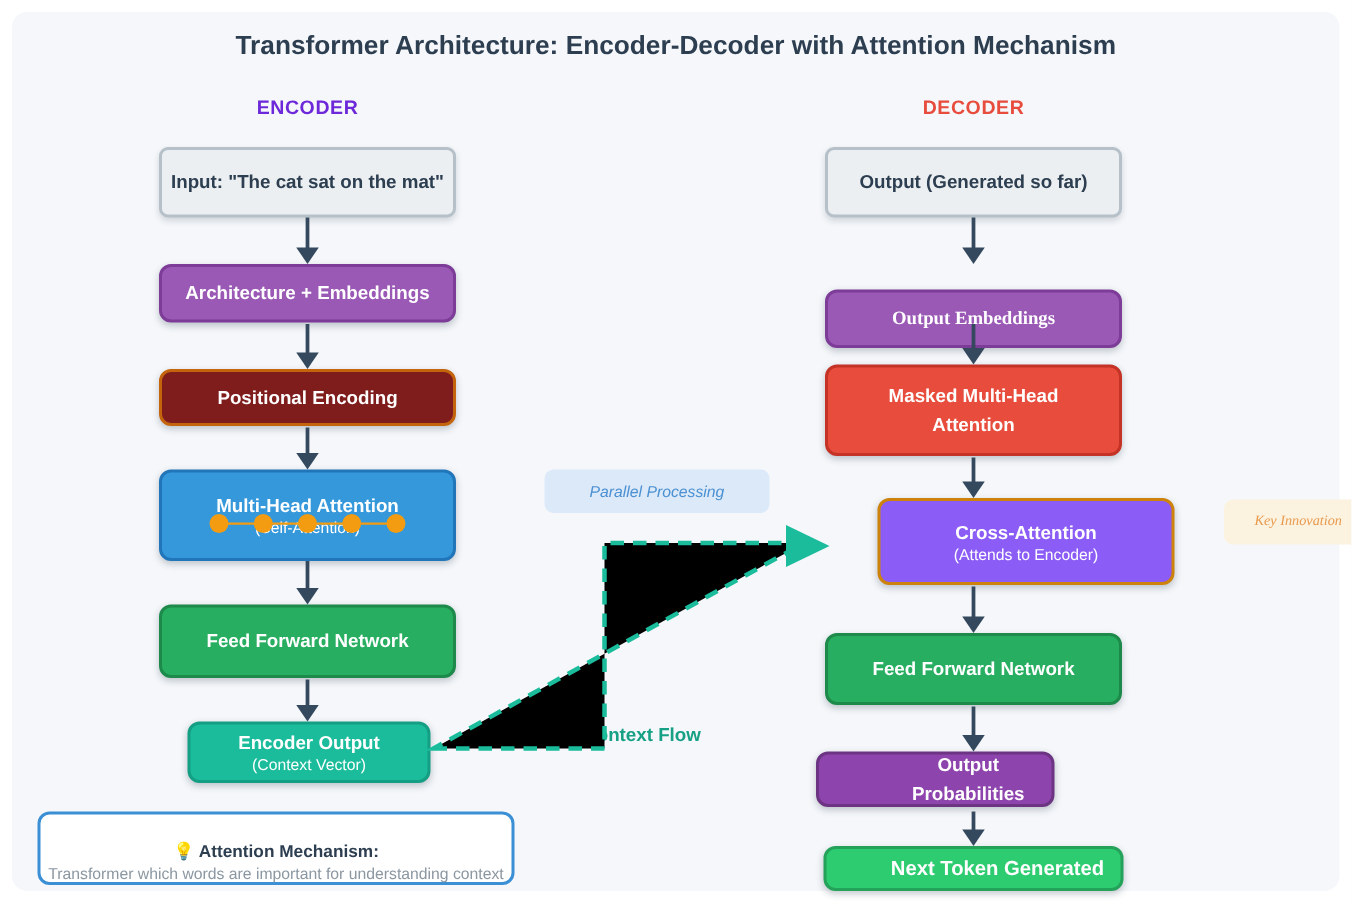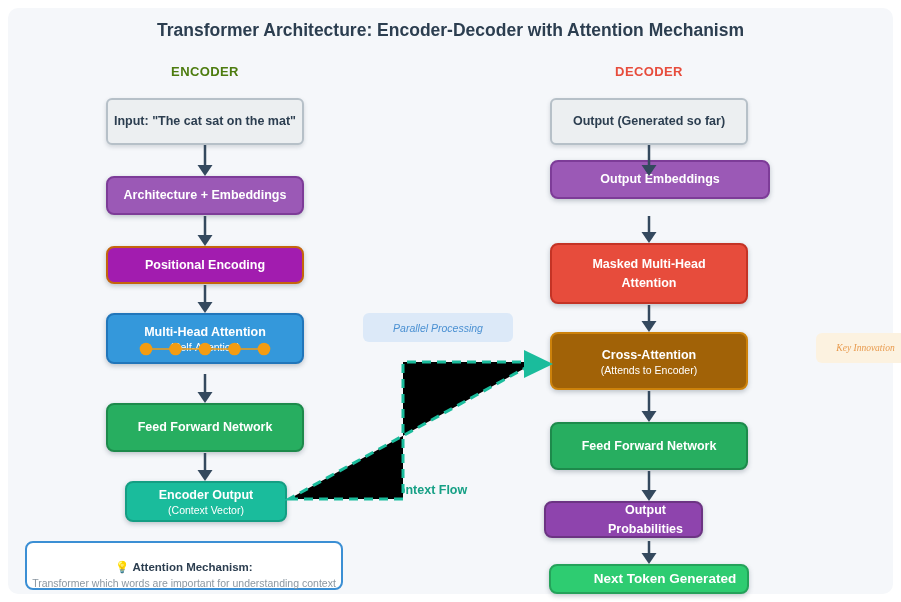--- a/index.html
+++ b/index.html
@@ -1,50 +1,50 @@
 <!DOCTYPE html>
 <html><head>
 <meta charset="utf-8">
 <style>
   html,body{margin:0;padding:0;background:#ffffff;}
   #stage{position:relative;width:901px;height:602px;background:#ffffff;overflow:hidden;
          font-family:"Liberation Sans", sans-serif;border-radius:21px;}
   #panel{position:absolute;left:8px;top:8px;width:885px;height:586px;background:#f5f7fa;border-radius:10px;}
   .title{position:absolute;left:0;top:20px;width:901px;text-align:center;font-size:17.5px;font-weight:bold;color:#2c3e50;}
   .col-header{position:absolute;top:64px;width:200px;text-align:center;font-size:13px;font-weight:bold;letter-spacing:.4px;}
-  #enc-header{left:105px;color:#4d7c0f;}
+  #enc-header{left:105px;color:#6d28d9;}
   #dec-header{left:549px;color:#e74c3c;}
 
   .node{position:absolute;border-radius:8px;border:2px solid;box-sizing:border-box;
         display:flex;flex-direction:column;align-items:center;justify-content:center;
         text-align:center;color:#ffffff;box-shadow:0 2px 5px rgba(44,62,80,.28);}
   .node .label{font-size:12.5px;font-weight:bold;line-height:1.45;}
   .node .sub{font-size:10.5px;font-weight:normal;line-height:1.2;}
 
   .gray{background:#eceff1;border-color:#b6c0c8;color:#2c3e50;box-shadow:0 2px 4px rgba(44,62,80,.18);}
   .purple{background:#9b59b6;border-color:#7d3c98;}
   .purple2{background:#8e44ad;border-color:#6c3483;}
-  .orange{background:#a21caf;border-color:#c4650d;}
-  .orange2{background:#a16207;border-color:#cd820b;}
+  .orange{background:#7f1d1d;border-color:#c4650d;}
+  .orange2{background:#8b5cf6;border-color:#cd820b;margin-left:35px;}
   .blue{background:#3498db;border-color:#2176ba;}
   .green{background:#27ae60;border-color:#1d8a4b;}
   .green2{background:#2ecc71;border-color:#25a25a;}
   .teal{background:#1abc9c;border-color:#149e83;}
 
   
   .enc-input {left:106px;top:98px;width:198px;height:47px;border-radius:6px;}
   .enc-tok   {left:106px;top:176px;width:198px;height:39px;}
   .enc-pos   {left:106px;top:246px;width:198px;height:38px;}
-  .enc-mha   {left:106px;top:313px;width:198px;height:51px;}
+  .enc-mha   {left:106px;top:313px;width:198px;height:61px;}
   .enc-ffn   {left:106px;top:403px;width:198px;height:49px;}
   .enc-out   {left:125px;top:481px;width:162px;height:41px;}
 
   
   .dec-out   {left:550px;top:98px;width:198px;height:47px;border-radius:6px;}
-  .dec-emb   {left:550px;top:160px;width:220px;height:39px;}
+  .dec-emb   {left:550px;top:193px;width:198px;height:39px;font-family:Liberation Serif, serif;}
   .dec-mask  {left:550px;top:243px;width:198px;height:61px;}
   .dec-mask .label{max-width:150px;}
   .dec-cross {left:550px;top:332px;width:198px;height:58px;}
   .dec-ffn   {left:550px;top:422px;width:198px;height:48px;}
   .dec-prob  {left:544px;top:501px;width:159px;height:37px;padding-left:44px;}
   .dec-next  {left:549px;top:564px;width:200px;height:30px;padding-left:32px;}
   .dec-next .label{font-size:13.5px;}
 
   
   .chip{position:absolute;border-radius:6px;display:flex;align-items:center;justify-content:center;

